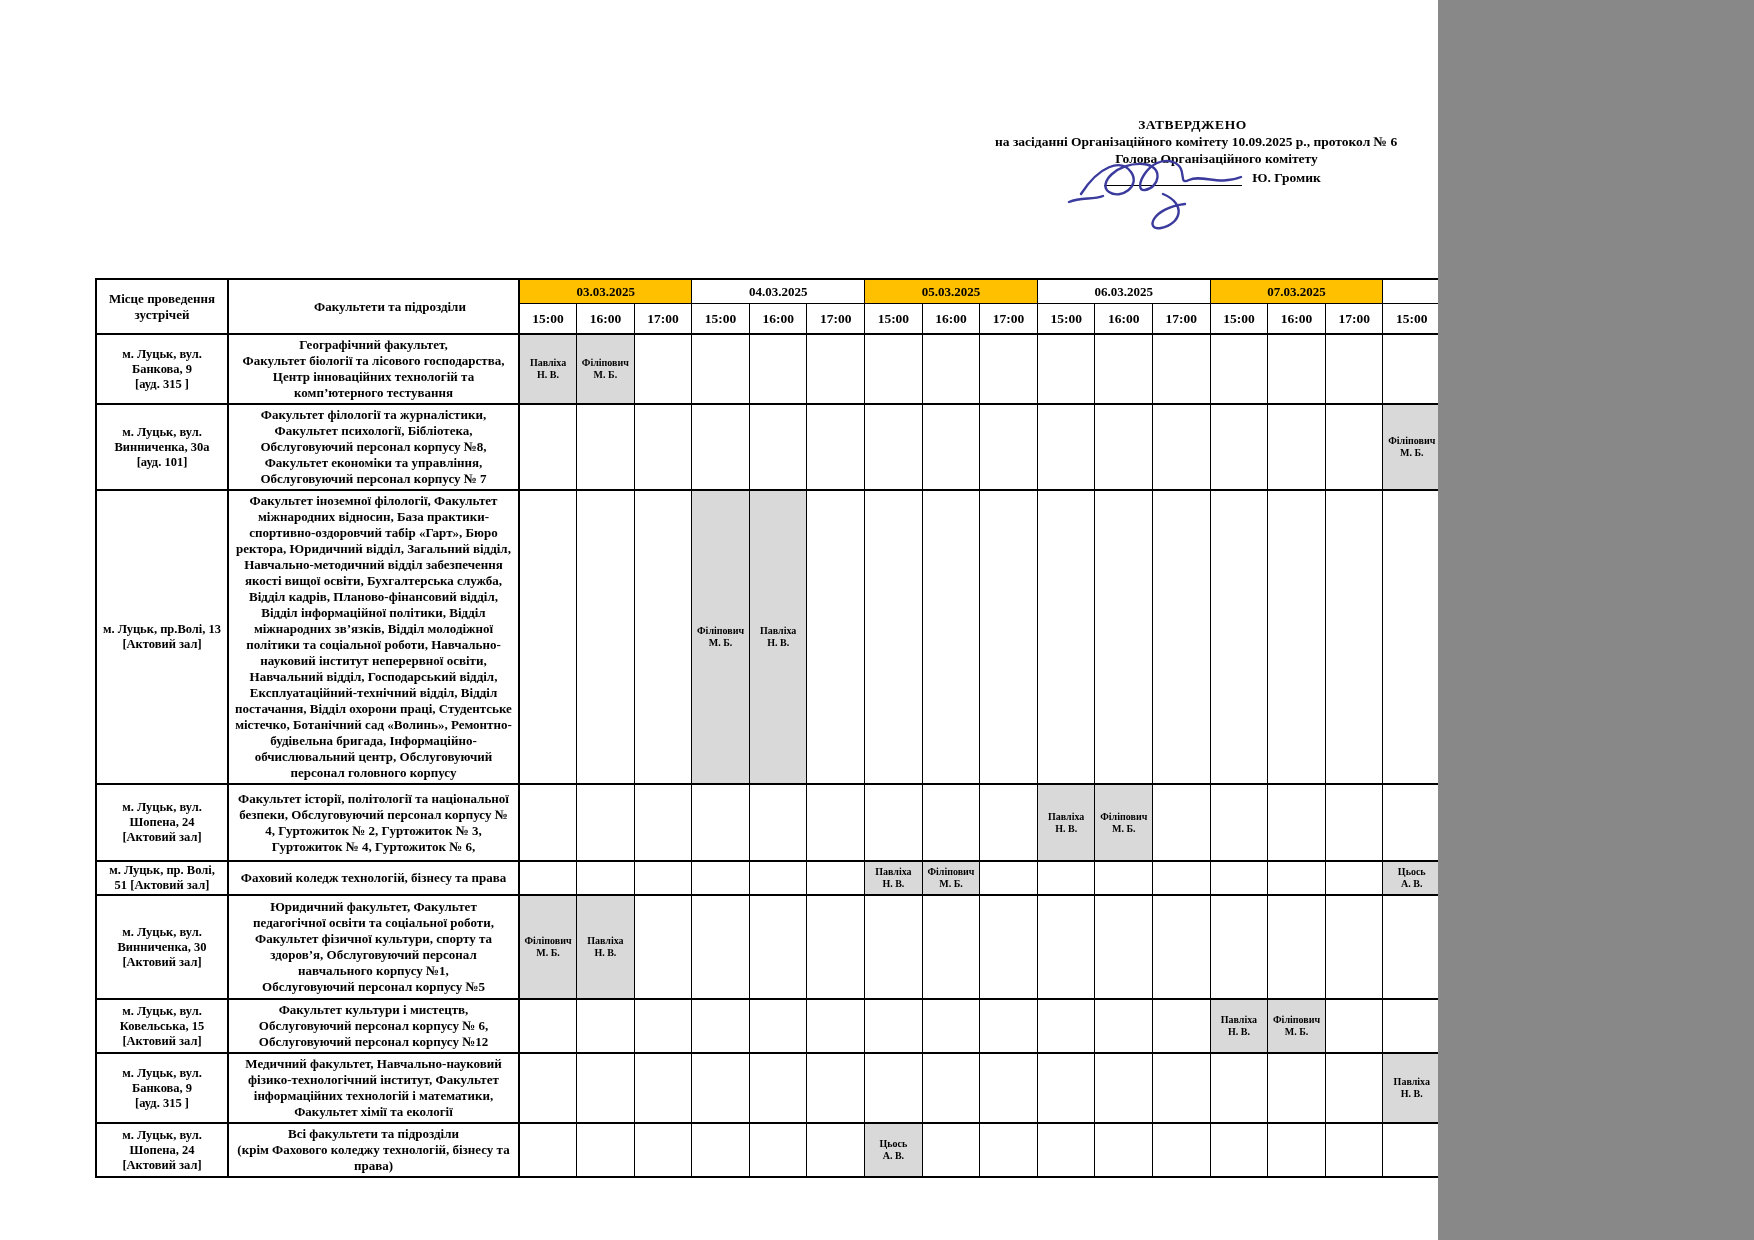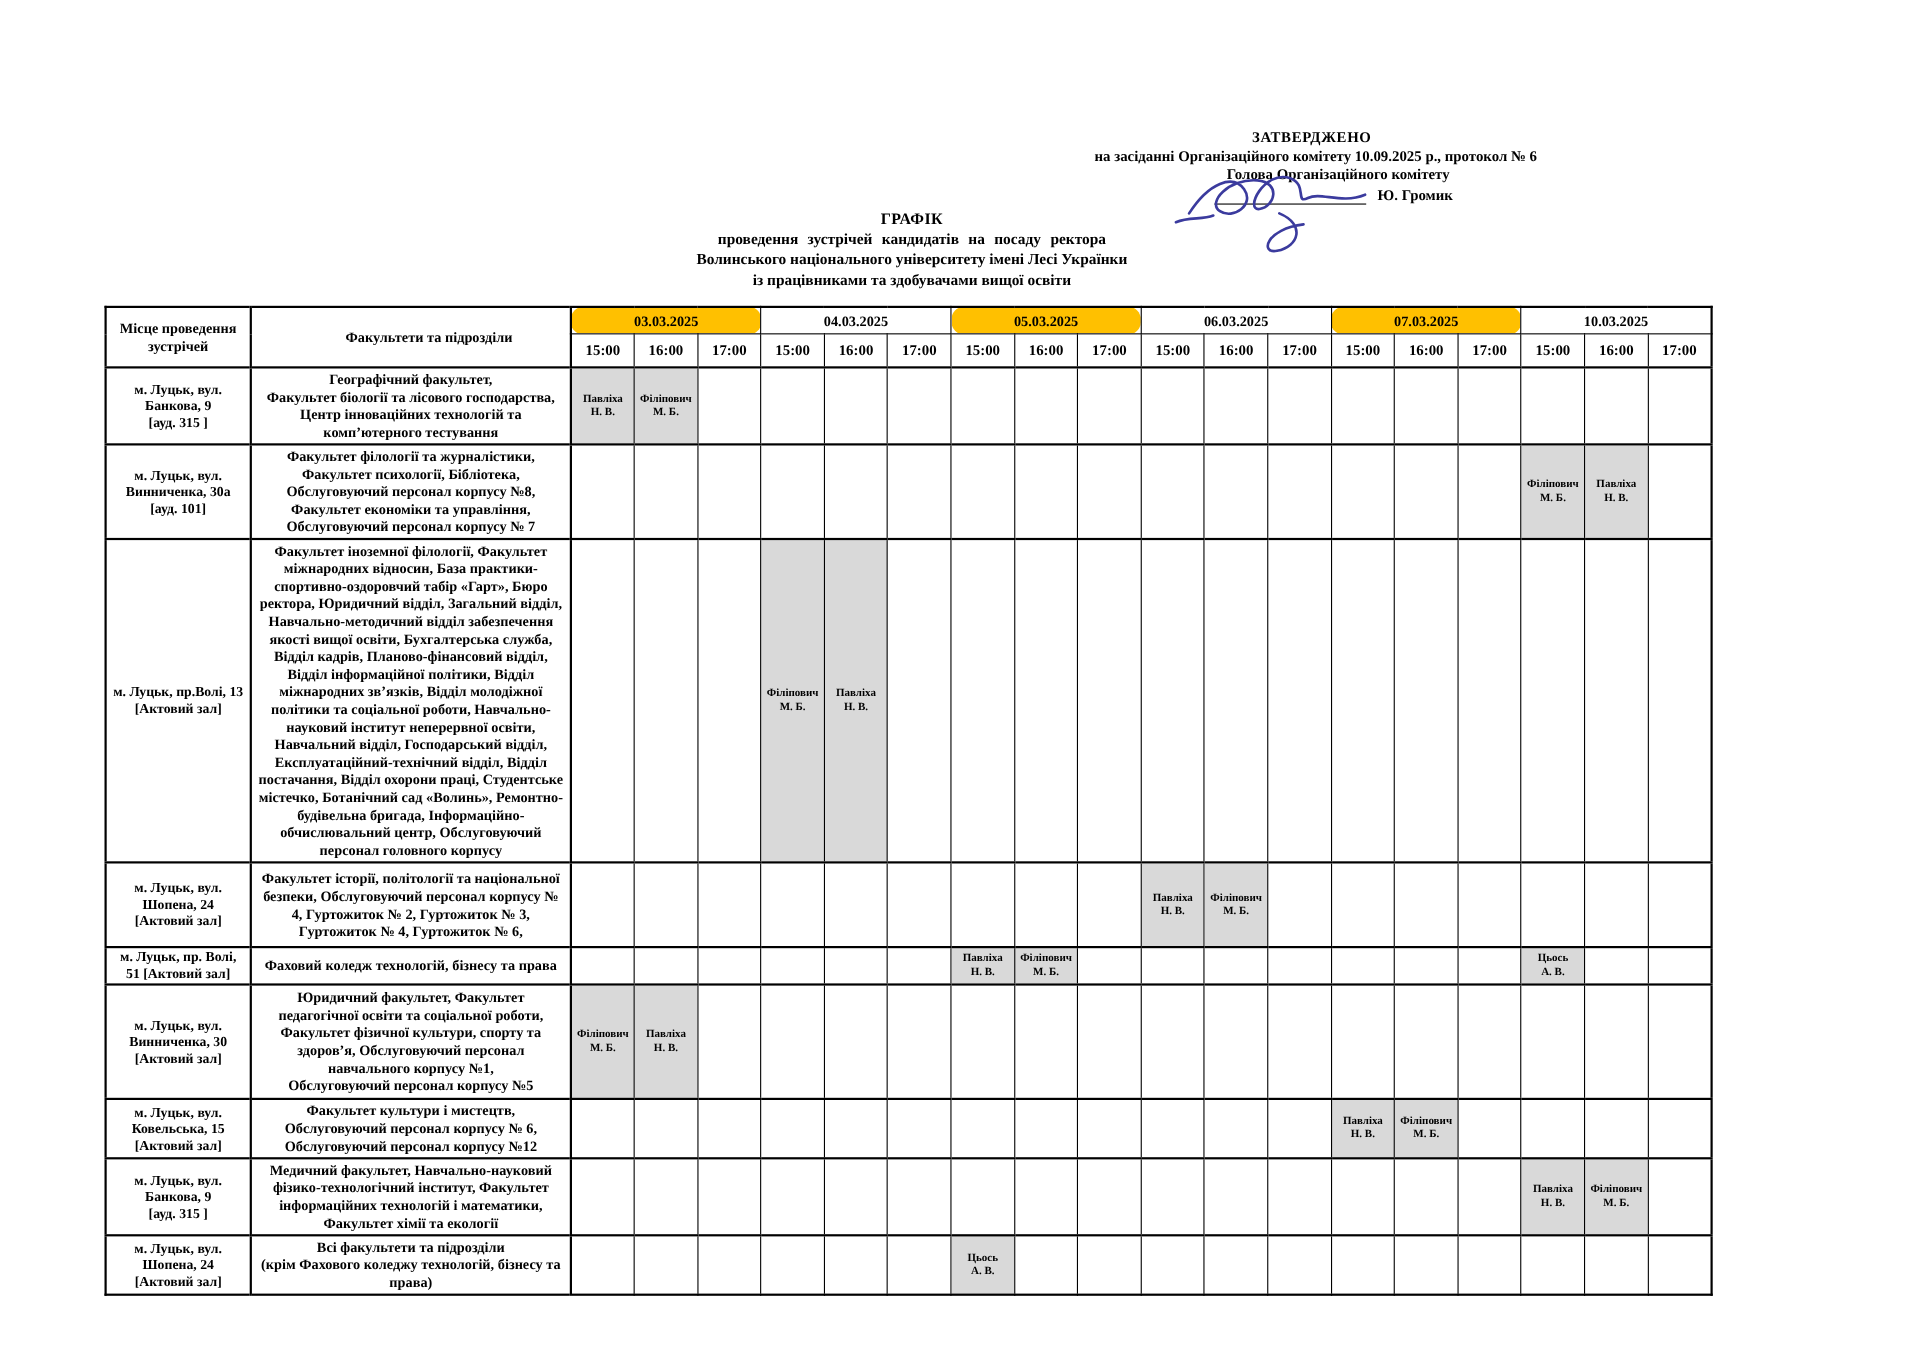--- a/index.html
+++ b/index.html
@@ -1,18 +1,18 @@
 <!DOCTYPE html>
 <html lang="uk" style="--hl: #FFC000; --gray: #D9D9D9;"><head>
 <meta charset="utf-8">
 <style>
   html,body{margin:0;padding:0;background:#888;}
   .page{
     position:relative;
-    width:1754px;height:1240px;
+    width:1438px;height:1240px;
     background:#ffffff;
     font-family:"Liberation Serif","DejaVu Serif",serif;
     color:#000;
     overflow:hidden;
   }
 
   
   .approval{
     position:absolute;left:995px;top:116px;width:395px;
     font-size:13.5px;font-weight:bold;line-height:17px;
@@ -45,21 +45,21 @@
     text-align:center;vertical-align:middle;
     padding:1px 3px;overflow:hidden;
   }
   .sched tbody td{border-top-width:2px;}
   .sched thead tr.dates th{height:21px;font-size:13px;}
   .sched thead tr.times th{height:27px;font-size:13.5px;margin-left:20px;}
   th.h1,td.place{border-right-width:2px;}
   th.h2,td.fac{border-right-width:2px;padding-left:36px;}
   th.h1{font-size:13px;}
   th.h2{font-size:13.5px;}
-  th.date.hl{background:var(--hl,#FFC000);border-radius:11px;}
+  th.date.hl{background:var(--hl,#FFC000);}
   td.place{font-size:12.5px;white-space:pre-line;line-height:15px;}
   td.fac{font-size:13px;line-height:16px;white-space:pre-line;padding:2px 6px;}
   td.slot{font-size:10px;line-height:12px;white-space:pre-line;padding:0;}
   td.slot.named{background:var(--gray,#D9D9D9);}
 </style>
 </head>
 <body>
 
 <div class="page">
 
@@ -73,26 +73,20 @@
     </div>
     <svg class="signature" viewBox="0 0 225 105" id="sig-svg">
       <g fill="none" stroke="#3b3b9e" stroke-width="2.4" stroke-linecap="round">
         <path d="M16,60 C34,32 56,24 66,38 C76,52 56,66 44,58 C32,50 52,28 78,30 C100,32 94,54 80,56 C66,58 84,20 108,28 C124,34 112,52 124,46 C136,40 154,52 176,43"></path>
         <path d="M98,60 C122,70 116,90 96,94 C80,97 86,74 120,70"></path>
         <path d="M4,68 C16,63 28,66 38,62"></path>
       </g>
     </svg>
   </div>
 
-  <div class="titleblock">
-    <div class="t1">ГРАФІК</div>
-    <div class="t2">проведення зустрічей кандидатів на посаду ректора</div>
-    <div class="t3">Волинського національного університету імені Лесі Українки</div>
-    <div class="t4">із працівниками та здобувачами вищої освіти</div>
-  </div>
 
   <table class="sched">
     <colgroup id="cols">
         <col style="width: 132px;">
         <col style="width: 291px;">
         <col style="width: 57.6px;">
         <col style="width: 57.6px;">
         <col style="width: 57.6px;">
         <col style="width: 57.6px;">
         <col style="width: 57.6px;">

